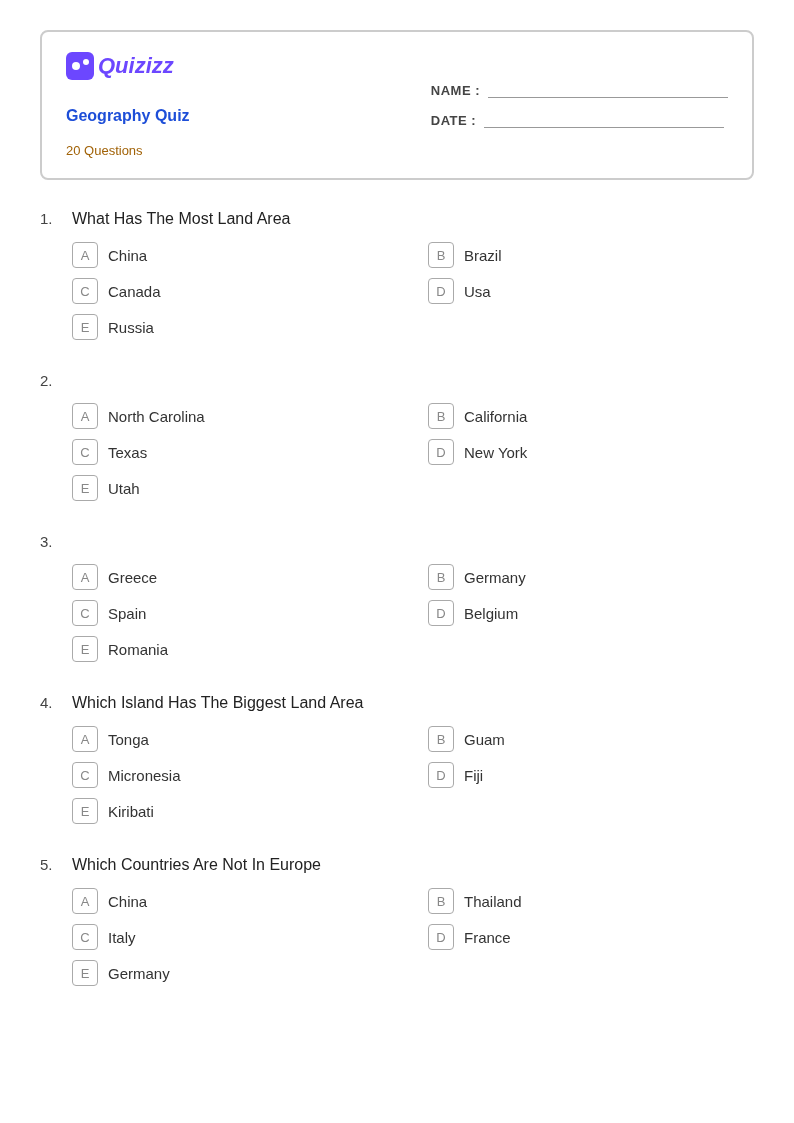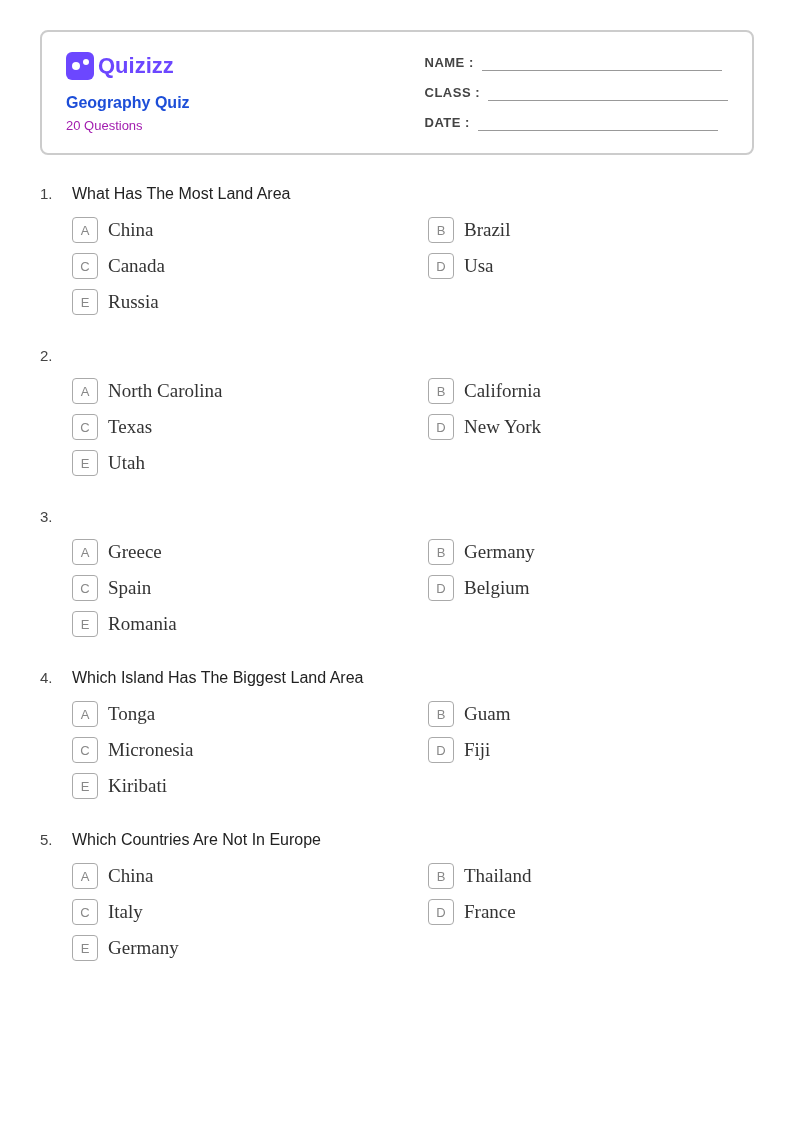--- a/index.html
+++ b/index.html
@@ -35,32 +35,34 @@
       gap: 6px;
     }
 
     .logo {
       display: flex;
       align-items: center;
       gap: 4px;
       font-size: 22px;
       font-weight: bold;
       color: #6c47ff;
-      margin-bottom: 8px;
+      font-style: italic;
+      margin-bottom: 21px;
     }
 
     .quiz-title {
       font-size: 16px;
       font-weight: bold;
       color: #1d4ed8;
     }
 
     .quiz-subtitle {
       font-size: 13px;
-      color: #a21caf;
+      color: #a16207;
+      margin-top: 12px;
     }
 
     .header-right {
       display: flex;
       flex-direction: column;
       gap: 14px;
     }
 
     .field-row {
       display: flex;
@@ -131,23 +133,22 @@
       height: 26px;
       border: 1.5px solid #aaa;
       border-radius: 4px;
       font-size: 13px;
       color: #888;
       font-weight: normal;
       flex-shrink: 0;
     }
 
     .option-text {
-      font-size: 19px;
+      font-size: 15px;
       color: #333;
-      font-family: Liberation Serif, serif;
     }
 
     .option-e {
       grid-column: 1 / 2;
     }
   </style>
 </head>
 <body>
 
 <div class="page">
@@ -164,24 +165,20 @@
       </div>
       <div class="quiz-title">Geography Quiz</div>
       <div class="quiz-subtitle">20 Questions</div>
     </div>
     <div class="header-right">
       <div class="field-row">
         <span>NAME :</span>
         <div class="field-line"></div>
       </div>
       <div class="field-row">
-        <span>CLASS :</span>
-        <div class="field-line"></div>
-      </div>
-      <div class="field-row">
         <span>DATE :</span>
         <div class="field-line"></div>
       </div>
     </div>
   </div>
 
   <div class="questions-container" id="questions-container">
   <div class="question-block">
         <div class="question-header">
           <span class="question-number">1.</span>

